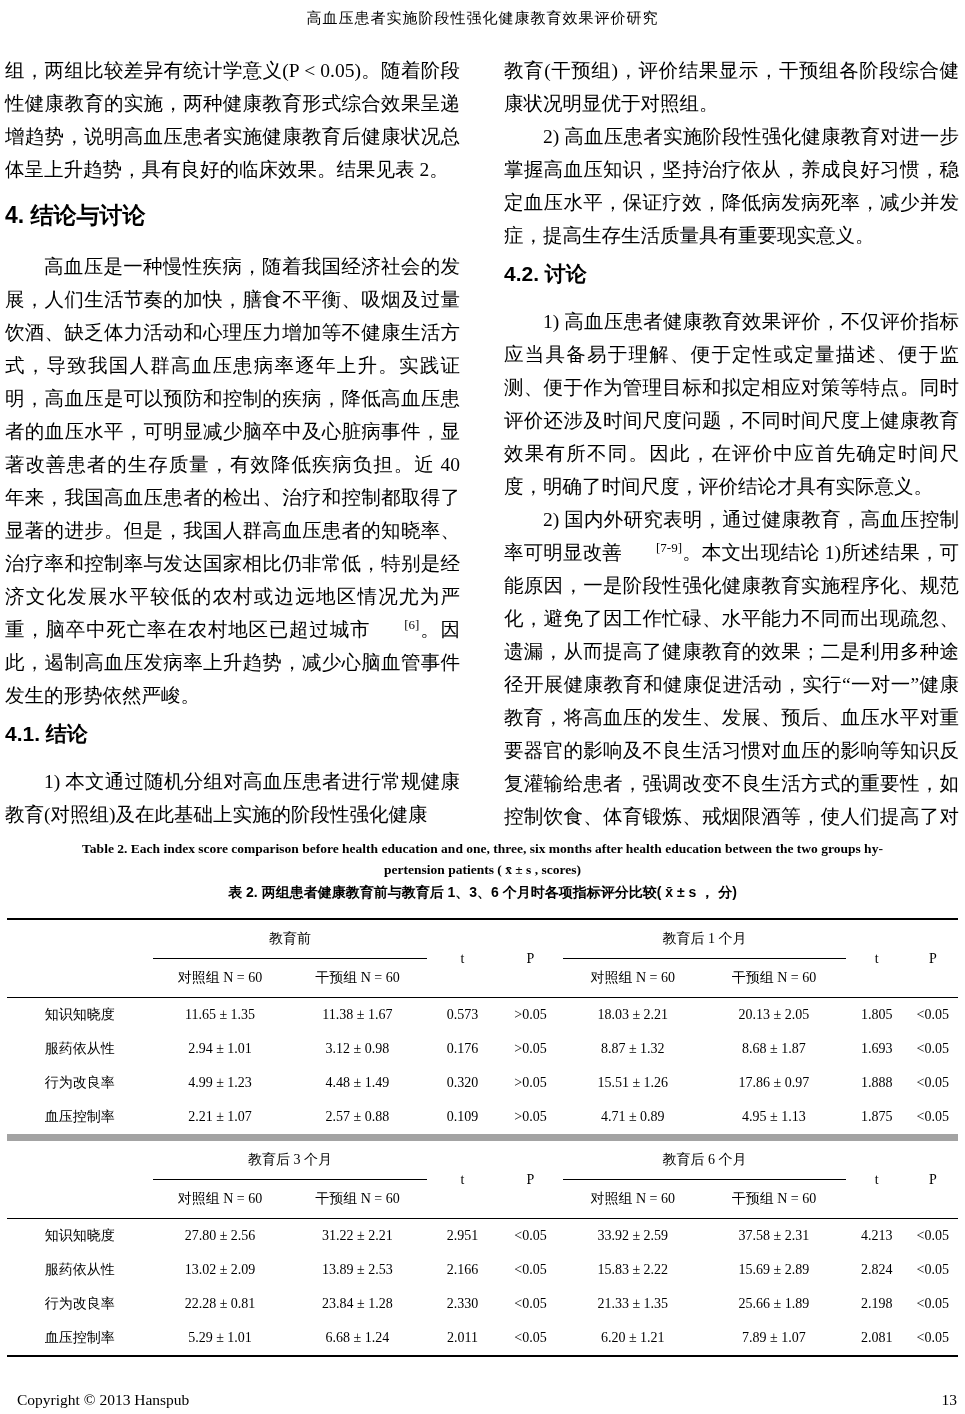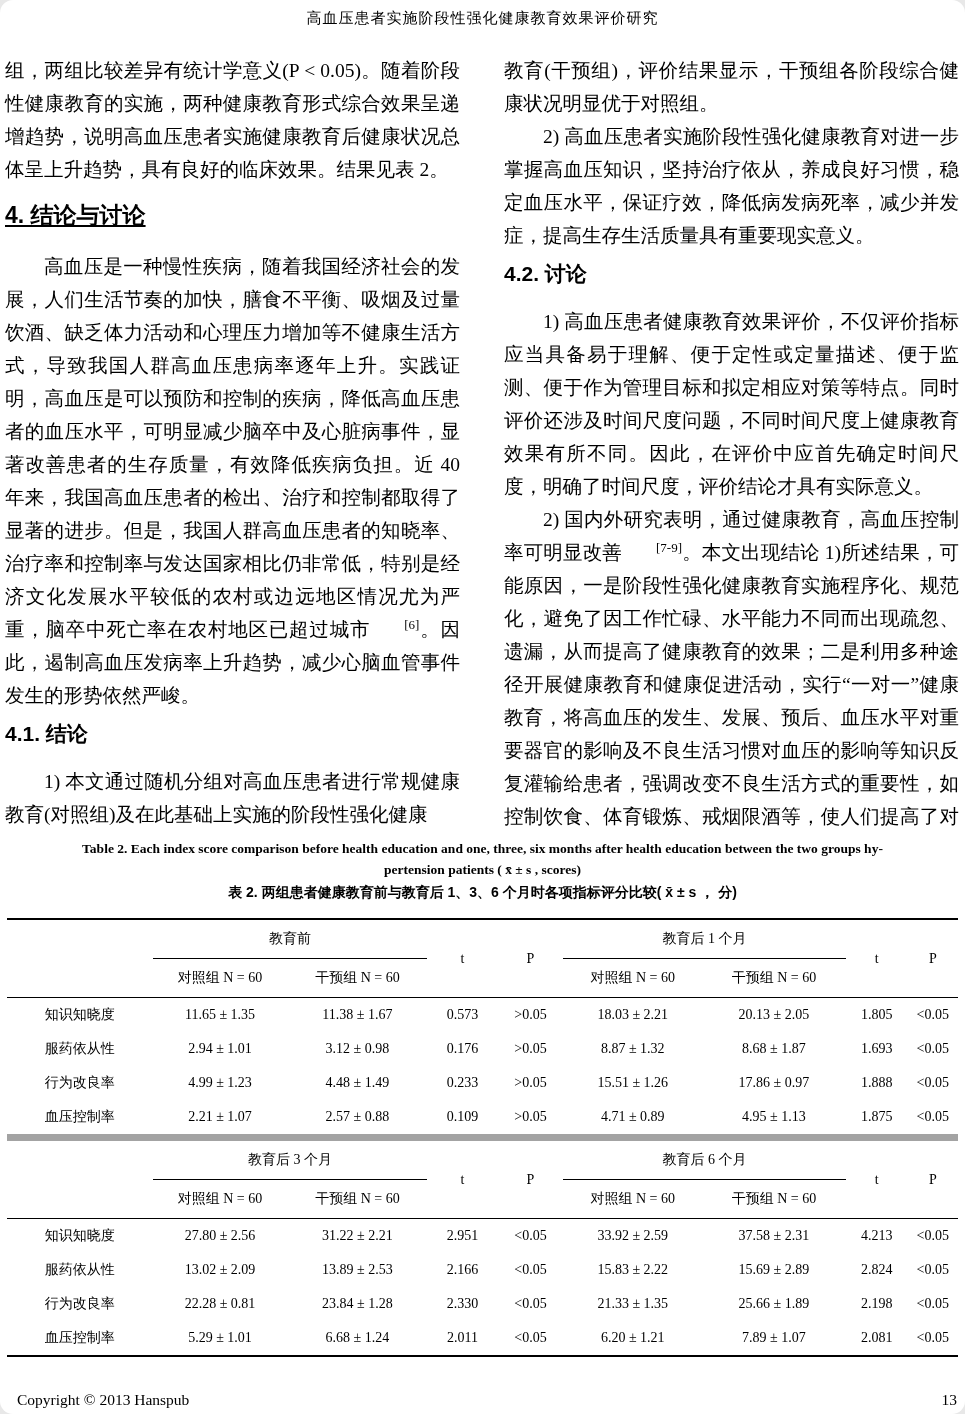--- a/index.html
+++ b/index.html
@@ -4,21 +4,20 @@
 <style>
   html,body { margin:0; padding:0; background:#e8e8e8; }
   .page {
     position:relative;
     width:965px; height:1414px;
     margin:0 auto;
     background:#ffffff;
     color:#000;
     font-family:"Liberation Serif","DejaVu Serif",serif;
     overflow:hidden;
-    border-radius:13px;
   }
   .running-head {
     text-align:center;
     padding-top:9px;
     font-size:15px;
     letter-spacing:1px;
   }
   .columns {
     display:flex;
     gap:44px;
@@ -34,21 +33,21 @@
     text-align:justify;
     text-justify:inter-character;
   }
   .col p { margin:0; }
   .col p.ind { text-indent:2em; }
   h2.sec, h3.sec {
     font-family:"Liberation Sans","DejaVu Sans",sans-serif;
     font-weight:bold;
     color:#000;
   }
-  h2.sec { font-size:23px; margin:13px 0 18px;text-decoration:underline; }
+  h2.sec { font-size:23px; margin:13px 0 18px; }
   h3.sec { font-size:21px; margin:5px 0 15px; }
   sup.ref { font-size:13px; line-height:0;margin-left:34px; }
   .caption {
     text-align:center;
     margin:2px 10px 14px 10px;
   }
   .cap-en {
     font-weight:bold;
     font-size:13.5px;
     line-height:21px;
@@ -173,21 +172,21 @@
         <td>&gt;0.05</td>
         <td>8.87 ± 1.32</td>
         <td>8.68 ± 1.87</td>
         <td>1.693</td>
         <td>&lt;0.05</td>
       </tr>
       <tr>
         <td>行为改良率</td>
         <td>4.99 ± 1.23</td>
         <td>4.48 ± 1.49</td>
-        <td>0.233</td>
+        <td>0.320</td>
         <td>&gt;0.05</td>
         <td>15.51 ± 1.26</td>
         <td>17.86 ± 0.97</td>
         <td>1.888</td>
         <td>&lt;0.05</td>
       </tr>
       <tr>
         <td>血压控制率</td>
         <td>2.21 ± 1.07</td>
         <td>2.57 ± 0.88</td>

